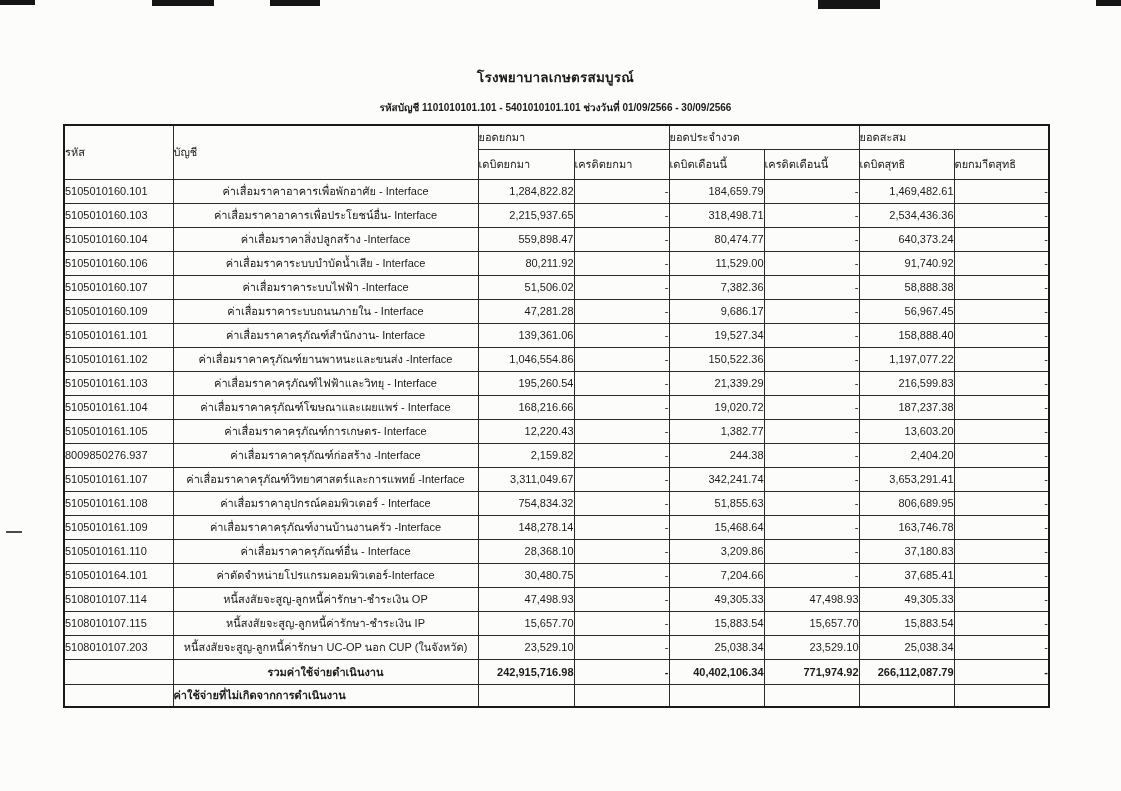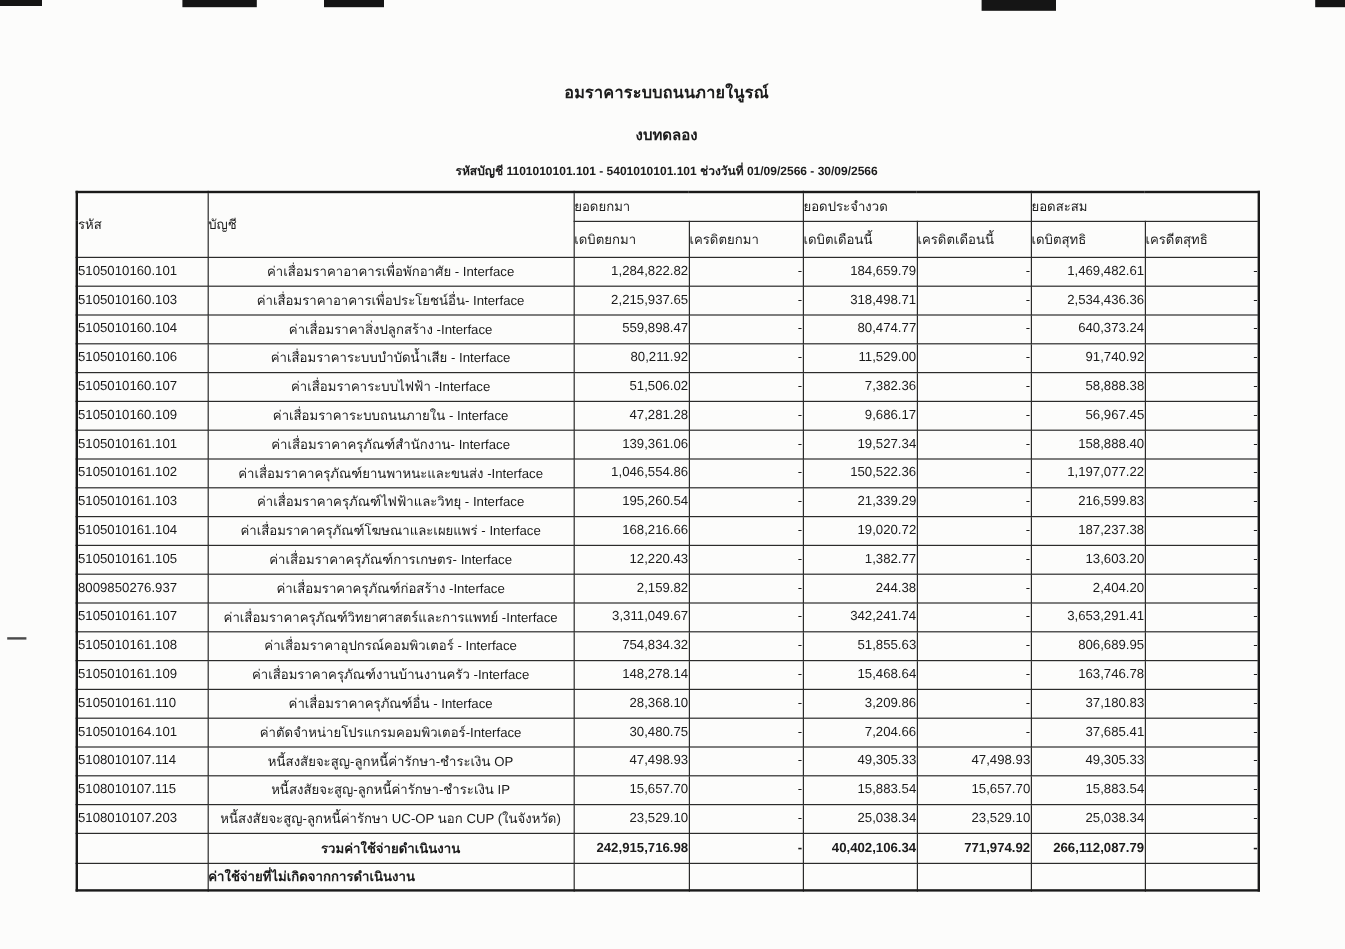--- a/index.html
+++ b/index.html
@@ -47,22 +47,21 @@
 <body>
 
 <div class="artifact" style="left:0;   top:0; width:35px; height:5px;"></div>
 <div class="artifact" style="left:152px; top:0; width:62px; height:6px;"></div>
 <div class="artifact" style="left:270px; top:0; width:50px; height:6px;"></div>
 <div class="artifact" style="left:818px; top:0; width:62px; height:9px;"></div>
 <div class="artifact" style="left:1096px; top:0; width:25px; height:6px;"></div>
 <div class="artifact" style="left:6px; top:531px; width:16px; height:2px; background:#4a4a4a;"></div>
 
 <div class="titles">
-  <div class="title-main">อมราคาระบบถนนภายในูรณ์</div>
-  <div class="title-sub">งบทดลอง</div>
+  <div class="title-main">โรงพยาบาลเกษตรสมบูรณ์</div>
   <div class="title-range">รหัสบัญชี 1101010101.101 - 5401010101.101 ช่วงวันที่ 01/09/2566 - 30/09/2566</div>
 </div>
 
 <table class="tb">
   <colgroup>
     <col style="width:109px">
       <col style="width:305px">
     <col style="width:96px">
       <col style="width:95px">
     <col style="width:95px">
@@ -77,21 +76,21 @@
       <th colspan="2">ยอดยกมา</th>
       <th colspan="2">ยอดประจำงวด</th>
       <th colspan="2">ยอดสะสม</th>
     </tr>
     <tr class="sub">
       <th>เดบิตยกมา</th>
       <th>เครดิตยกมา</th>
       <th>เดบิตเดือนนี้</th>
       <th>เครดิตเดือนนี้</th>
       <th>เดบิตสุทธิ</th>
-      <th>เครดีตสุทธิ</th>
+      <th>ตยกมาีตสุทธิ</th>
     </tr>
   </thead>
   <tbody id="rows">
       <tr>
         <td class="c-code">5105010160.101</td>
         <td class="c-acct">ค่าเสื่อมราคาอาคารเพื่อพักอาศัย - Interface</td>
         <td class="c-num">1,284,822.82</td>
         <td class="c-num">-</td>
         <td class="c-num">184,659.79</td>
         <td class="c-num">-</td>

